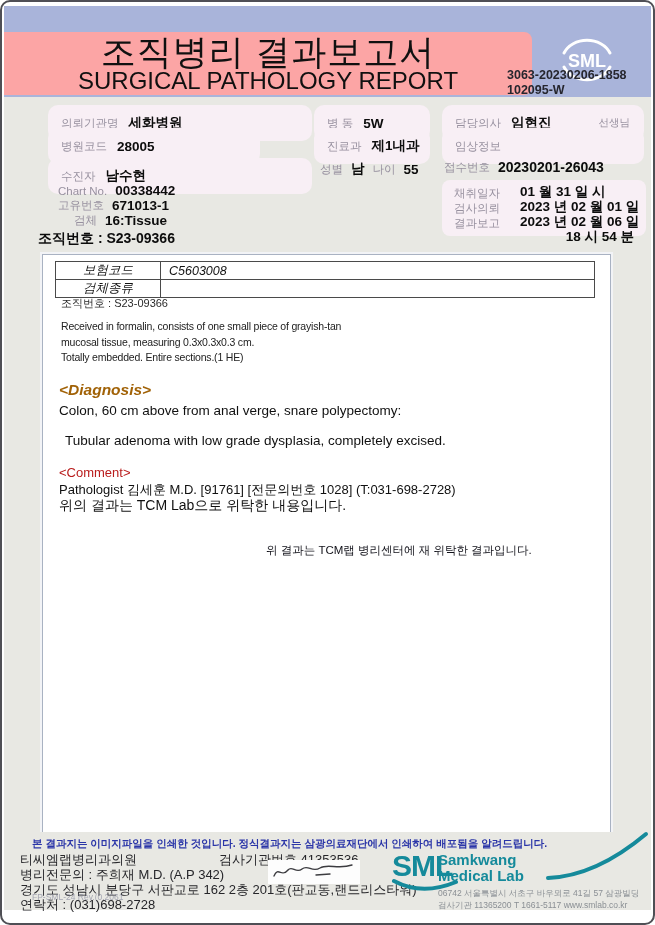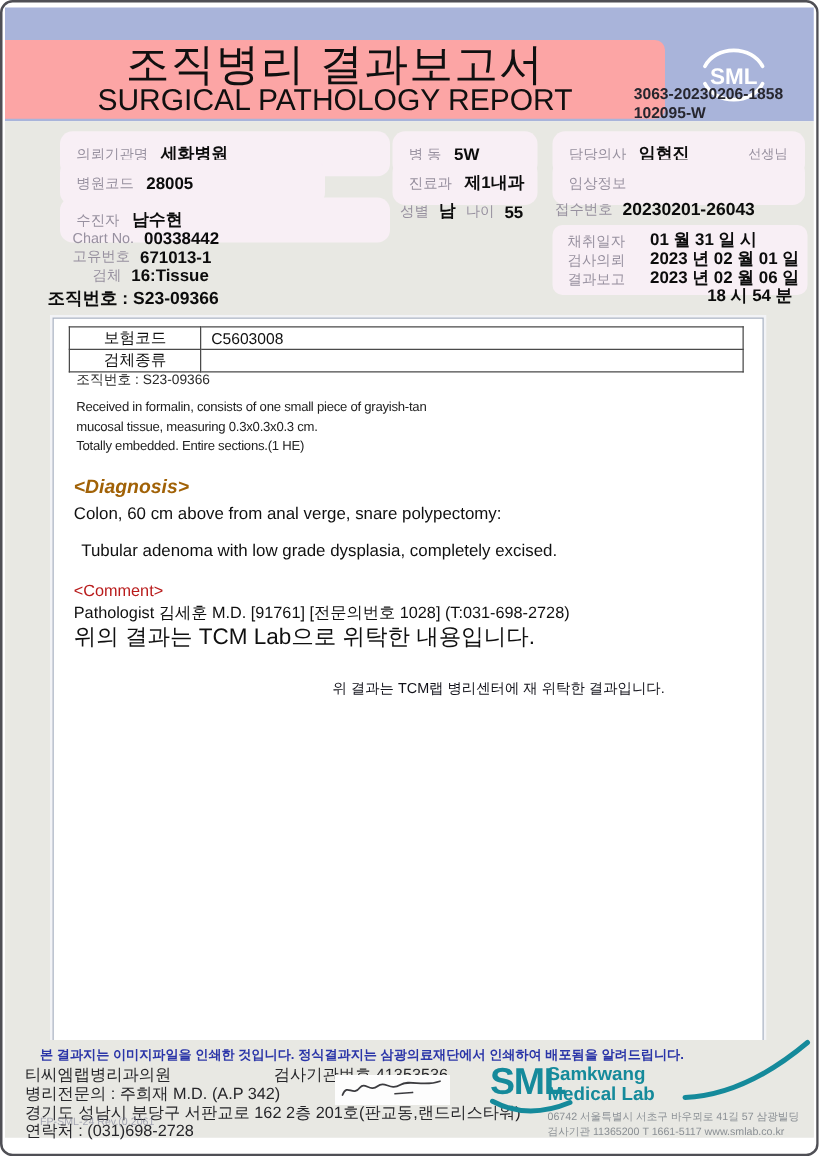--- a/index.html
+++ b/index.html
@@ -41,33 +41,33 @@
   .r-spec{left:72px;top:211px;}
   .tissue-no-form{position:absolute;left:36px;top:228px;font-size:14px;font-weight:bold;color:#0c0c0c;}
   .datebox{position:absolute;left:440px;top:178px;width:204px;height:56px;background:#f8eff5;border-radius:8px;}
   .daterow{position:absolute;display:flex;align-items:flex-end;gap:20px;}
   .d1{left:452px;top:181px;} .d2{left:452px;top:196px;} .d3{left:452px;top:211px;}
   .d-time{position:absolute;left:500px;top:226px;width:132px;text-align:right;
     font-size:13.5px;font-weight:bold;color:#0c0c0c;}
   
   .report-box{position:absolute;left:40px;top:252px;width:567px;height:578px;background:#fff;
     border:1px solid #a9b2c2;box-shadow:0 0 0 2px #f2f3f6;}
-  .ins-table{position:absolute;left:12px;top:6px;width:540px;border-collapse:collapse;}
+  .ins-table{position:absolute;left:12px;top:6px;width:540px;border-collapse:collapse;font-style:italic;}
   .ins-table td{border:1px solid #4a4a4a;font-size:12.5px;color:#111;padding:0 8px;height:16px;}
   .ins-table td.c1{width:88px;text-align:center;}
   .spec-no{position:absolute;left:18px;top:41px;font-size:11px;color:#2a2a2a;}
   .gross{position:absolute;left:18px;top:64px;font-size:10.5px;line-height:15.5px;
     letter-spacing:-0.2px;color:#222;}
   .diag-title{position:absolute;left:16px;top:126px;font-size:15.5px;font-weight:bold;
     font-style:italic;color:#a16207;}
   .diag-site{position:absolute;left:16px;top:148px;font-size:13.5px;color:#101010;}
   .diag-result{position:absolute;left:22px;top:178px;font-size:13.5px;color:#101010;}
   .cmt-title{position:absolute;left:16px;top:210px;font-size:13px;color:#b91c1c;}
   .cmt-line1{position:absolute;left:16px;top:226px;font-size:13px;color:#101010;}
-  .cmt-line2{position:absolute;left:16px;top:242px;font-size:18px;color:#101010;}
+  .cmt-line2{position:absolute;left:16px;top:242px;font-size:14px;color:#101010;}
   .referral{position:absolute;left:223px;top:288px;font-size:11.5px;color:#101018;}
   
   .footer{position:absolute;left:2px;top:830px;right:2px;height:78px;background:#e8e8e3;}
   .disclaimer{position:absolute;left:28px;top:5px;font-size:10.5px;font-weight:bold;color:#2a35a8;}
   .ft-line{position:absolute;font-size:13px;color:#26262a;white-space:nowrap;}
   .ft-clinic{left:16px;top:19px;}
   .ft-orgno{left:215px;top:19px;}
   .ft-path{left:16px;top:34px;}
   .ft-addr{left:16px;top:49px;}
   .ft-contact{left:16px;top:64px;}

